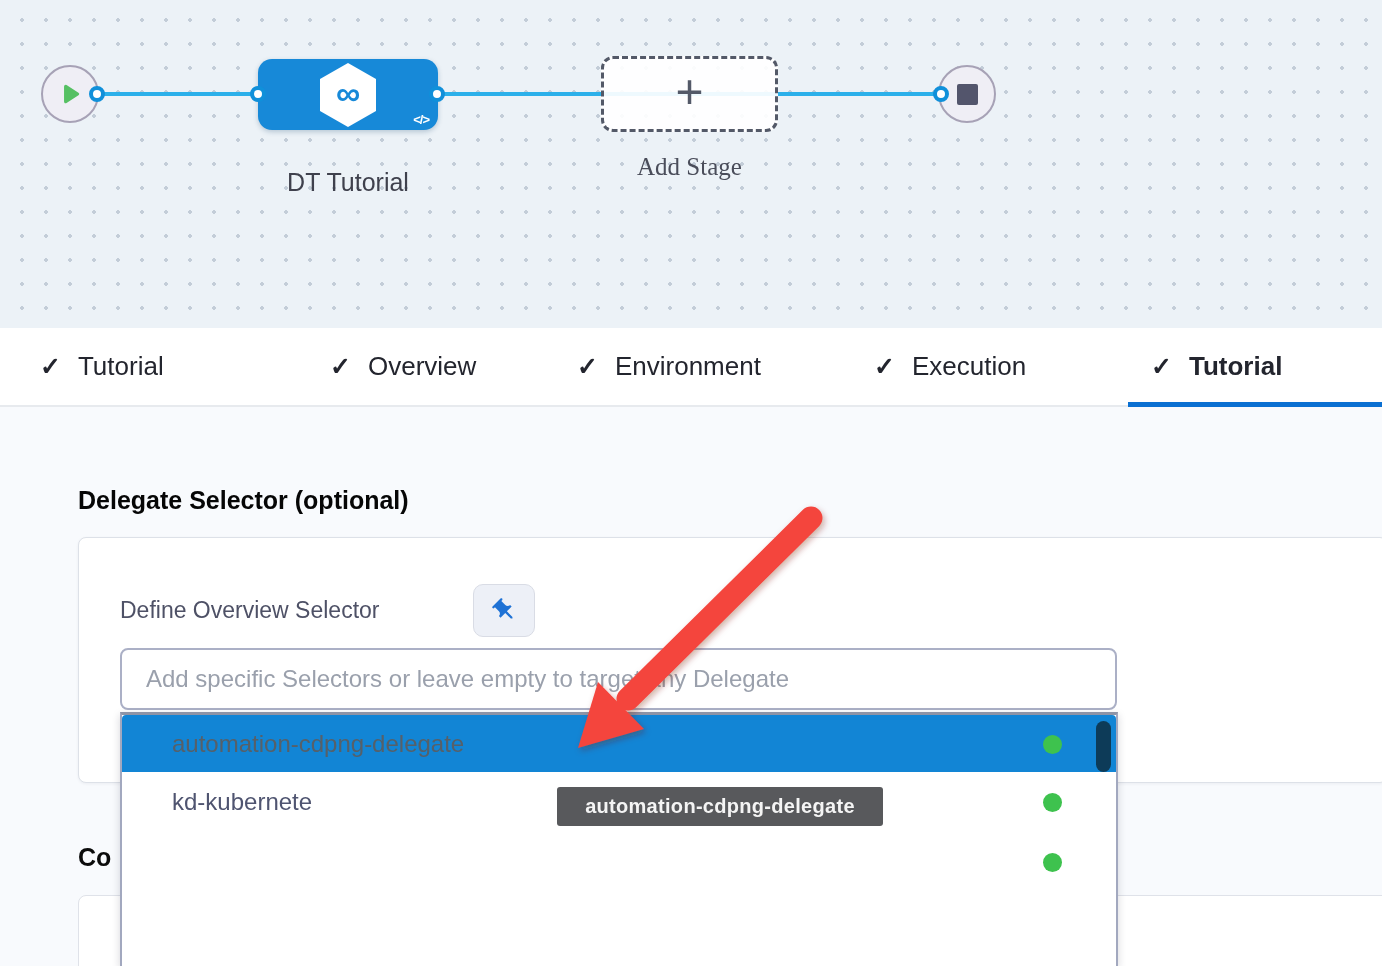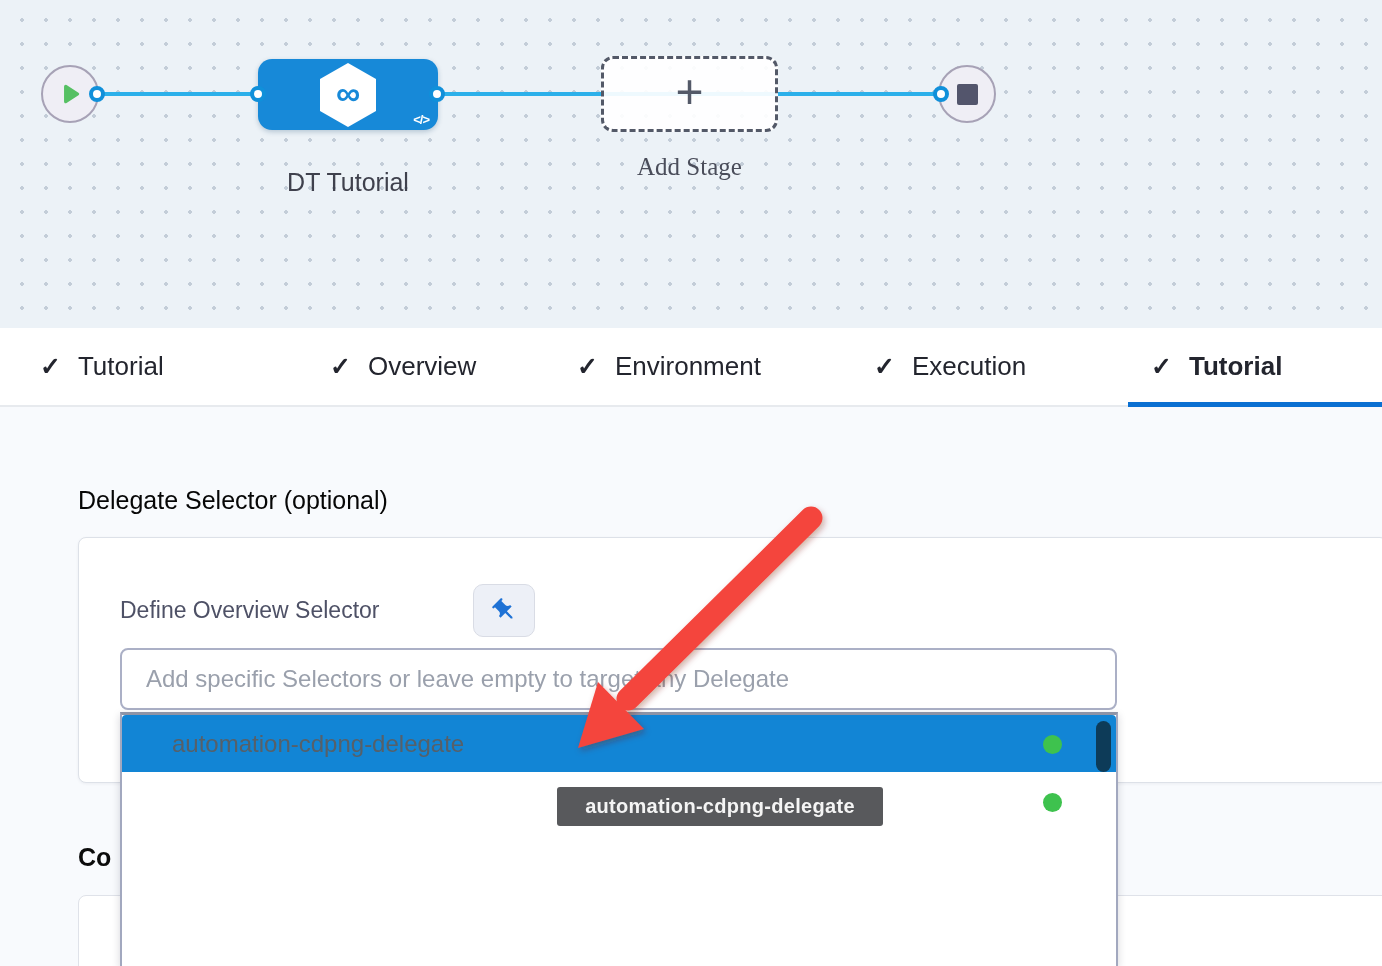--- a/index.html
+++ b/index.html
@@ -53,21 +53,21 @@
   .tab-environment { left:577px; }
   .tab-execution   { left:874px; }
   .tab-advanced    { left:1151px; font-weight:bold; }
   .active-underline { position:absolute; left:1128px; right:0; bottom:-2px;
     height:5px; background:#0b70d2; }
 
   
   .content { position:absolute; left:0; top:409px; width:1382px; height:557px;
     background:#f8fafd; }
   .section-heading { position:absolute; left:78px; top:77px; font-size:25px;
-    font-weight:normal; color:#060606; }
+    font-weight:bold; color:#060606; }
   .card1 { position:absolute; left:78px; top:128px; width:1310px; height:246px;
     background:#fff; border:1px solid #dde1e8; border-radius:8px;
     box-shadow:0 1px 3px rgba(40,41,61,.06); }
   .define-label { position:absolute; left:120px; top:188px; font-size:23px;
     color:#4e5166; }
   .pin-btn { position:absolute; left:473px; top:175px; width:62px; height:53px;
     background:#edf0f7; border:1px solid #d9dce5; border-radius:10px;
     display:flex; align-items:center; justify-content:center; cursor:pointer; }
   .pin-btn svg { width:27px; height:27px; fill:#1f72d5; transform:rotate(-45deg); }
   .selector-input { position:absolute; left:120px; top:239px; width:997px;
@@ -190,20 +190,24 @@
     <div class="co-heading">Co</div>
     <div class="card2"></div>
 
     <div class="dropdown">
       <div class="dd-row selected">
         <span>automation-cdpng-delegate</span>
         <span class="status-dot"></span>
         <span class="scroll-thumb"></span>
       </div>
       <div class="dd-row">
+        <span>kd-kubernete</span>
+        <span class="status-dot"></span>
+      </div>
+      <div class="dd-row">
         <span class="status-dot"></span>
       </div>
     </div>
 
     <div class="tooltip">automation-cdpng-delegate</div>
   </div>
 
   <svg class="arrow-overlay">
     <g filter="url(#ashadow)">
       <line x1="811" y1="518" x2="628" y2="699" stroke="#f4453d" stroke-width="23" stroke-linecap="round"></line>

